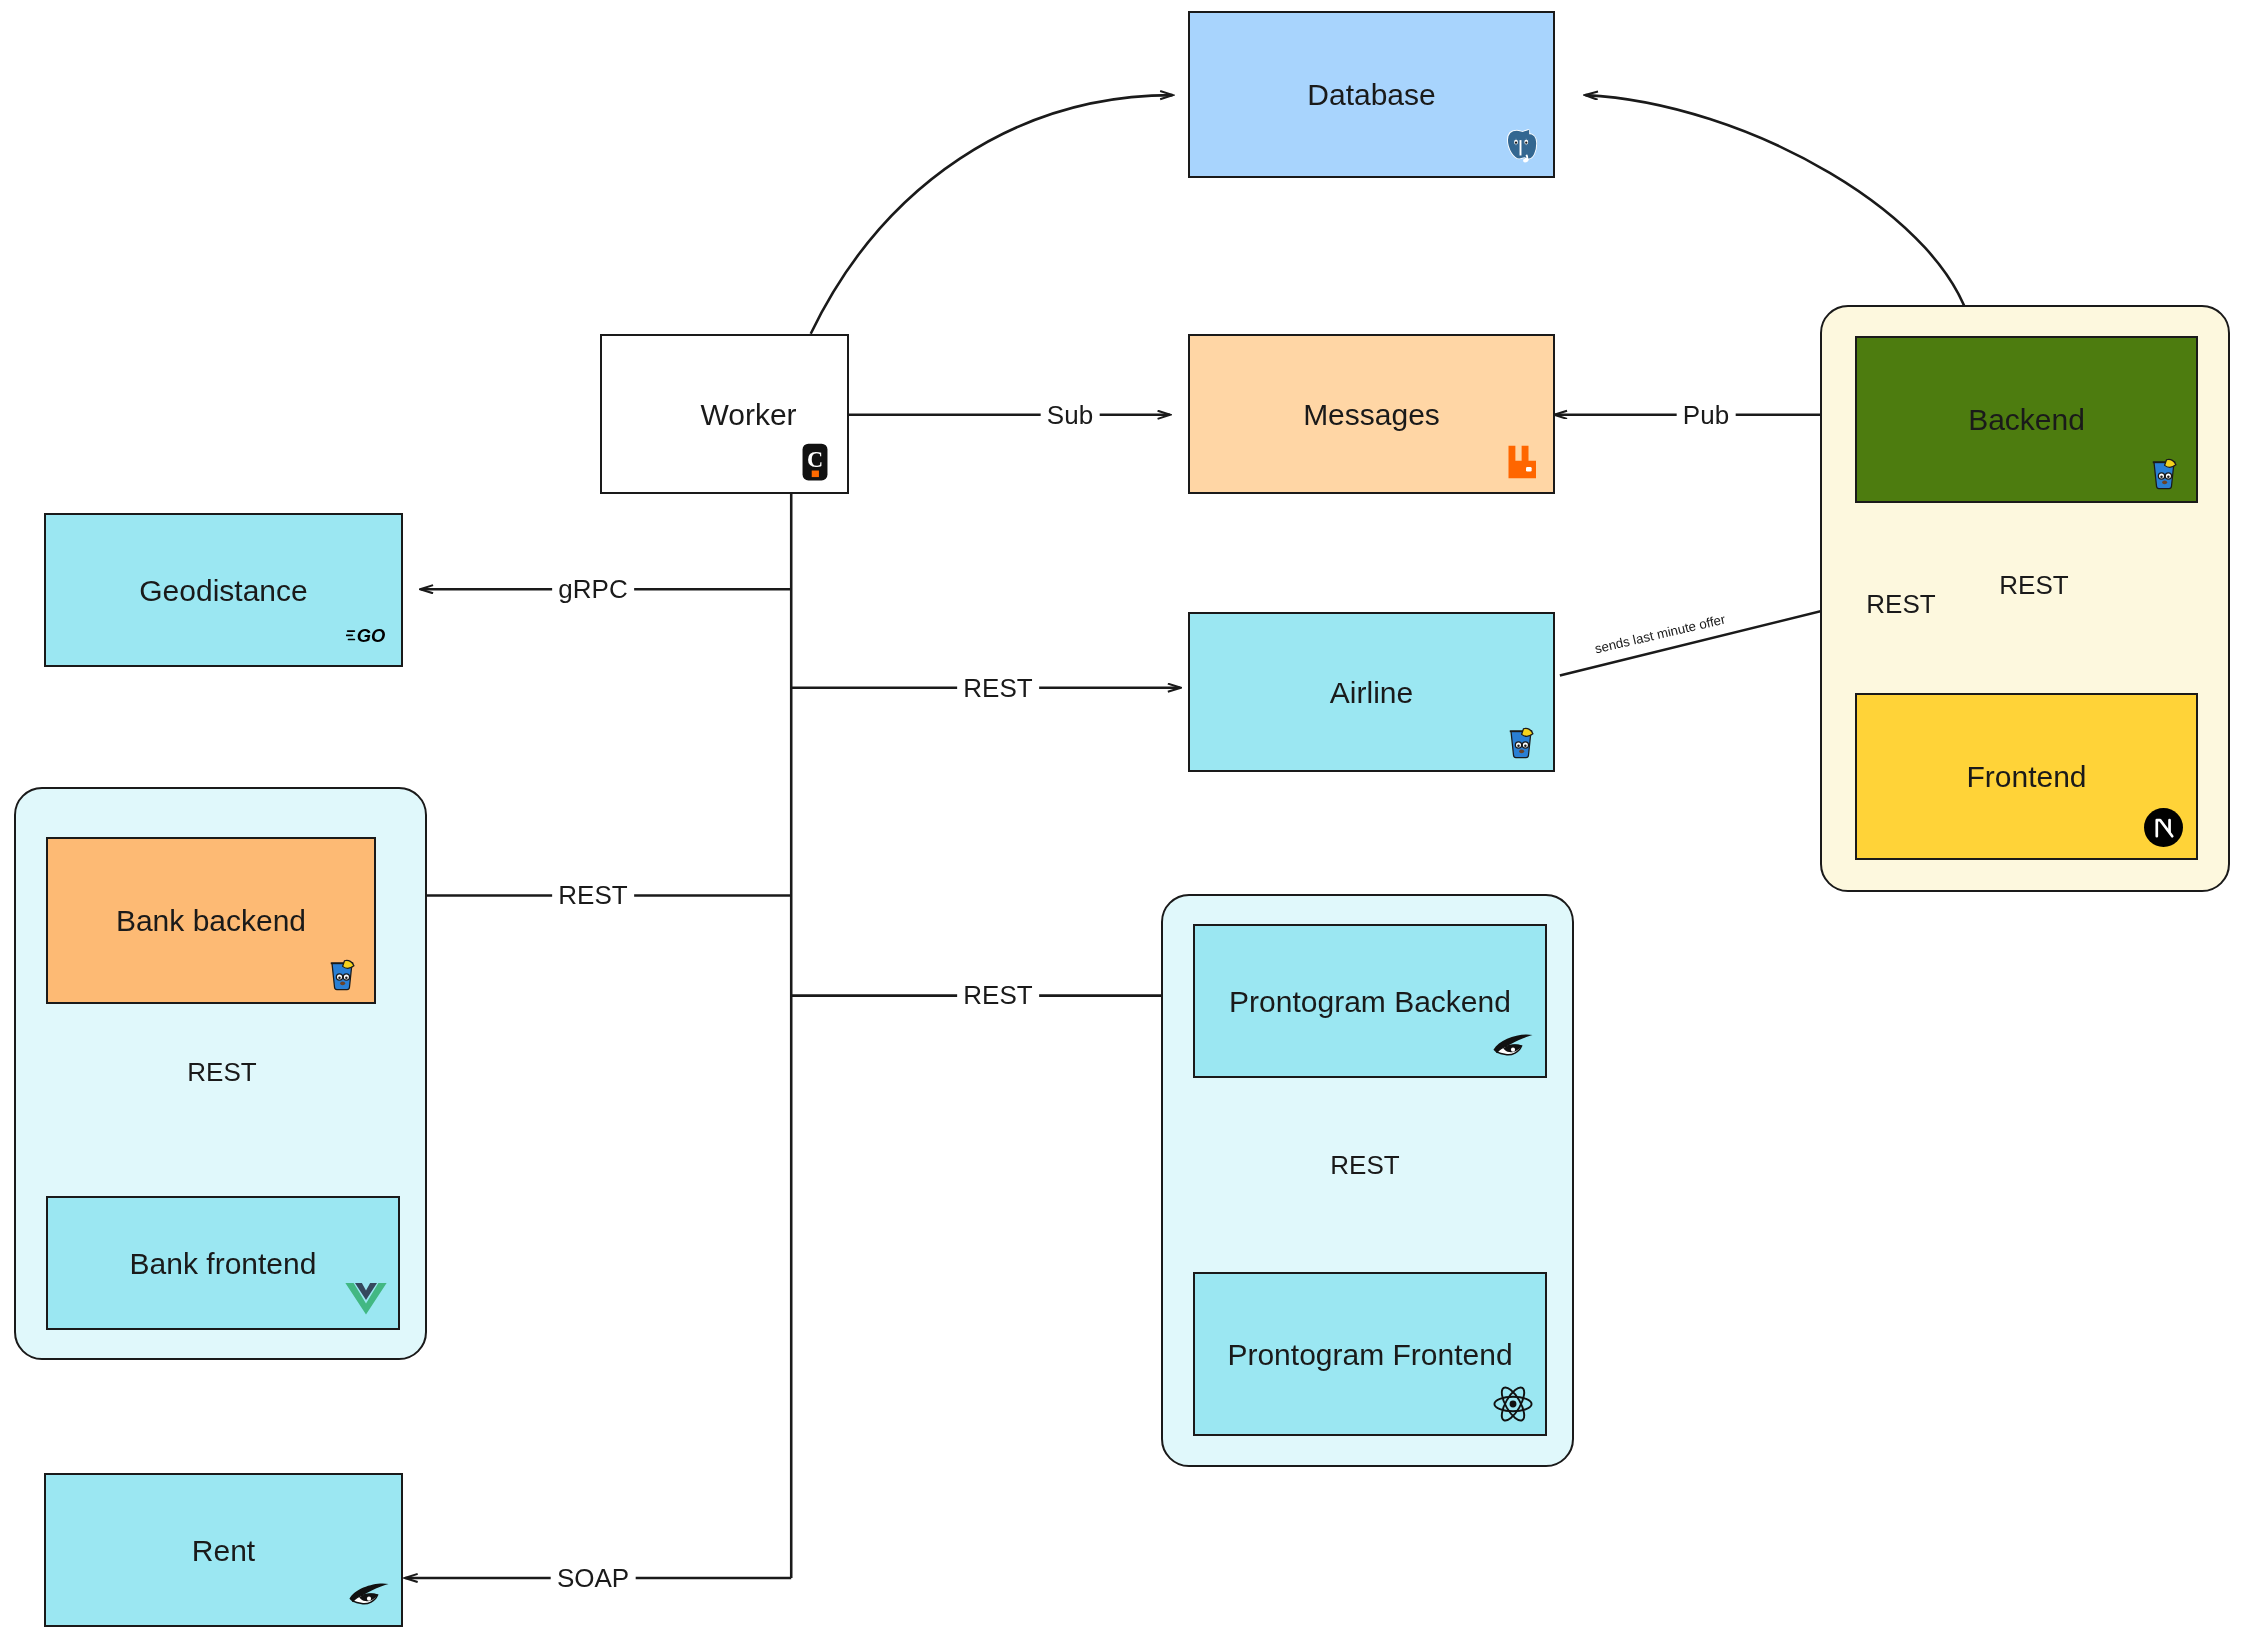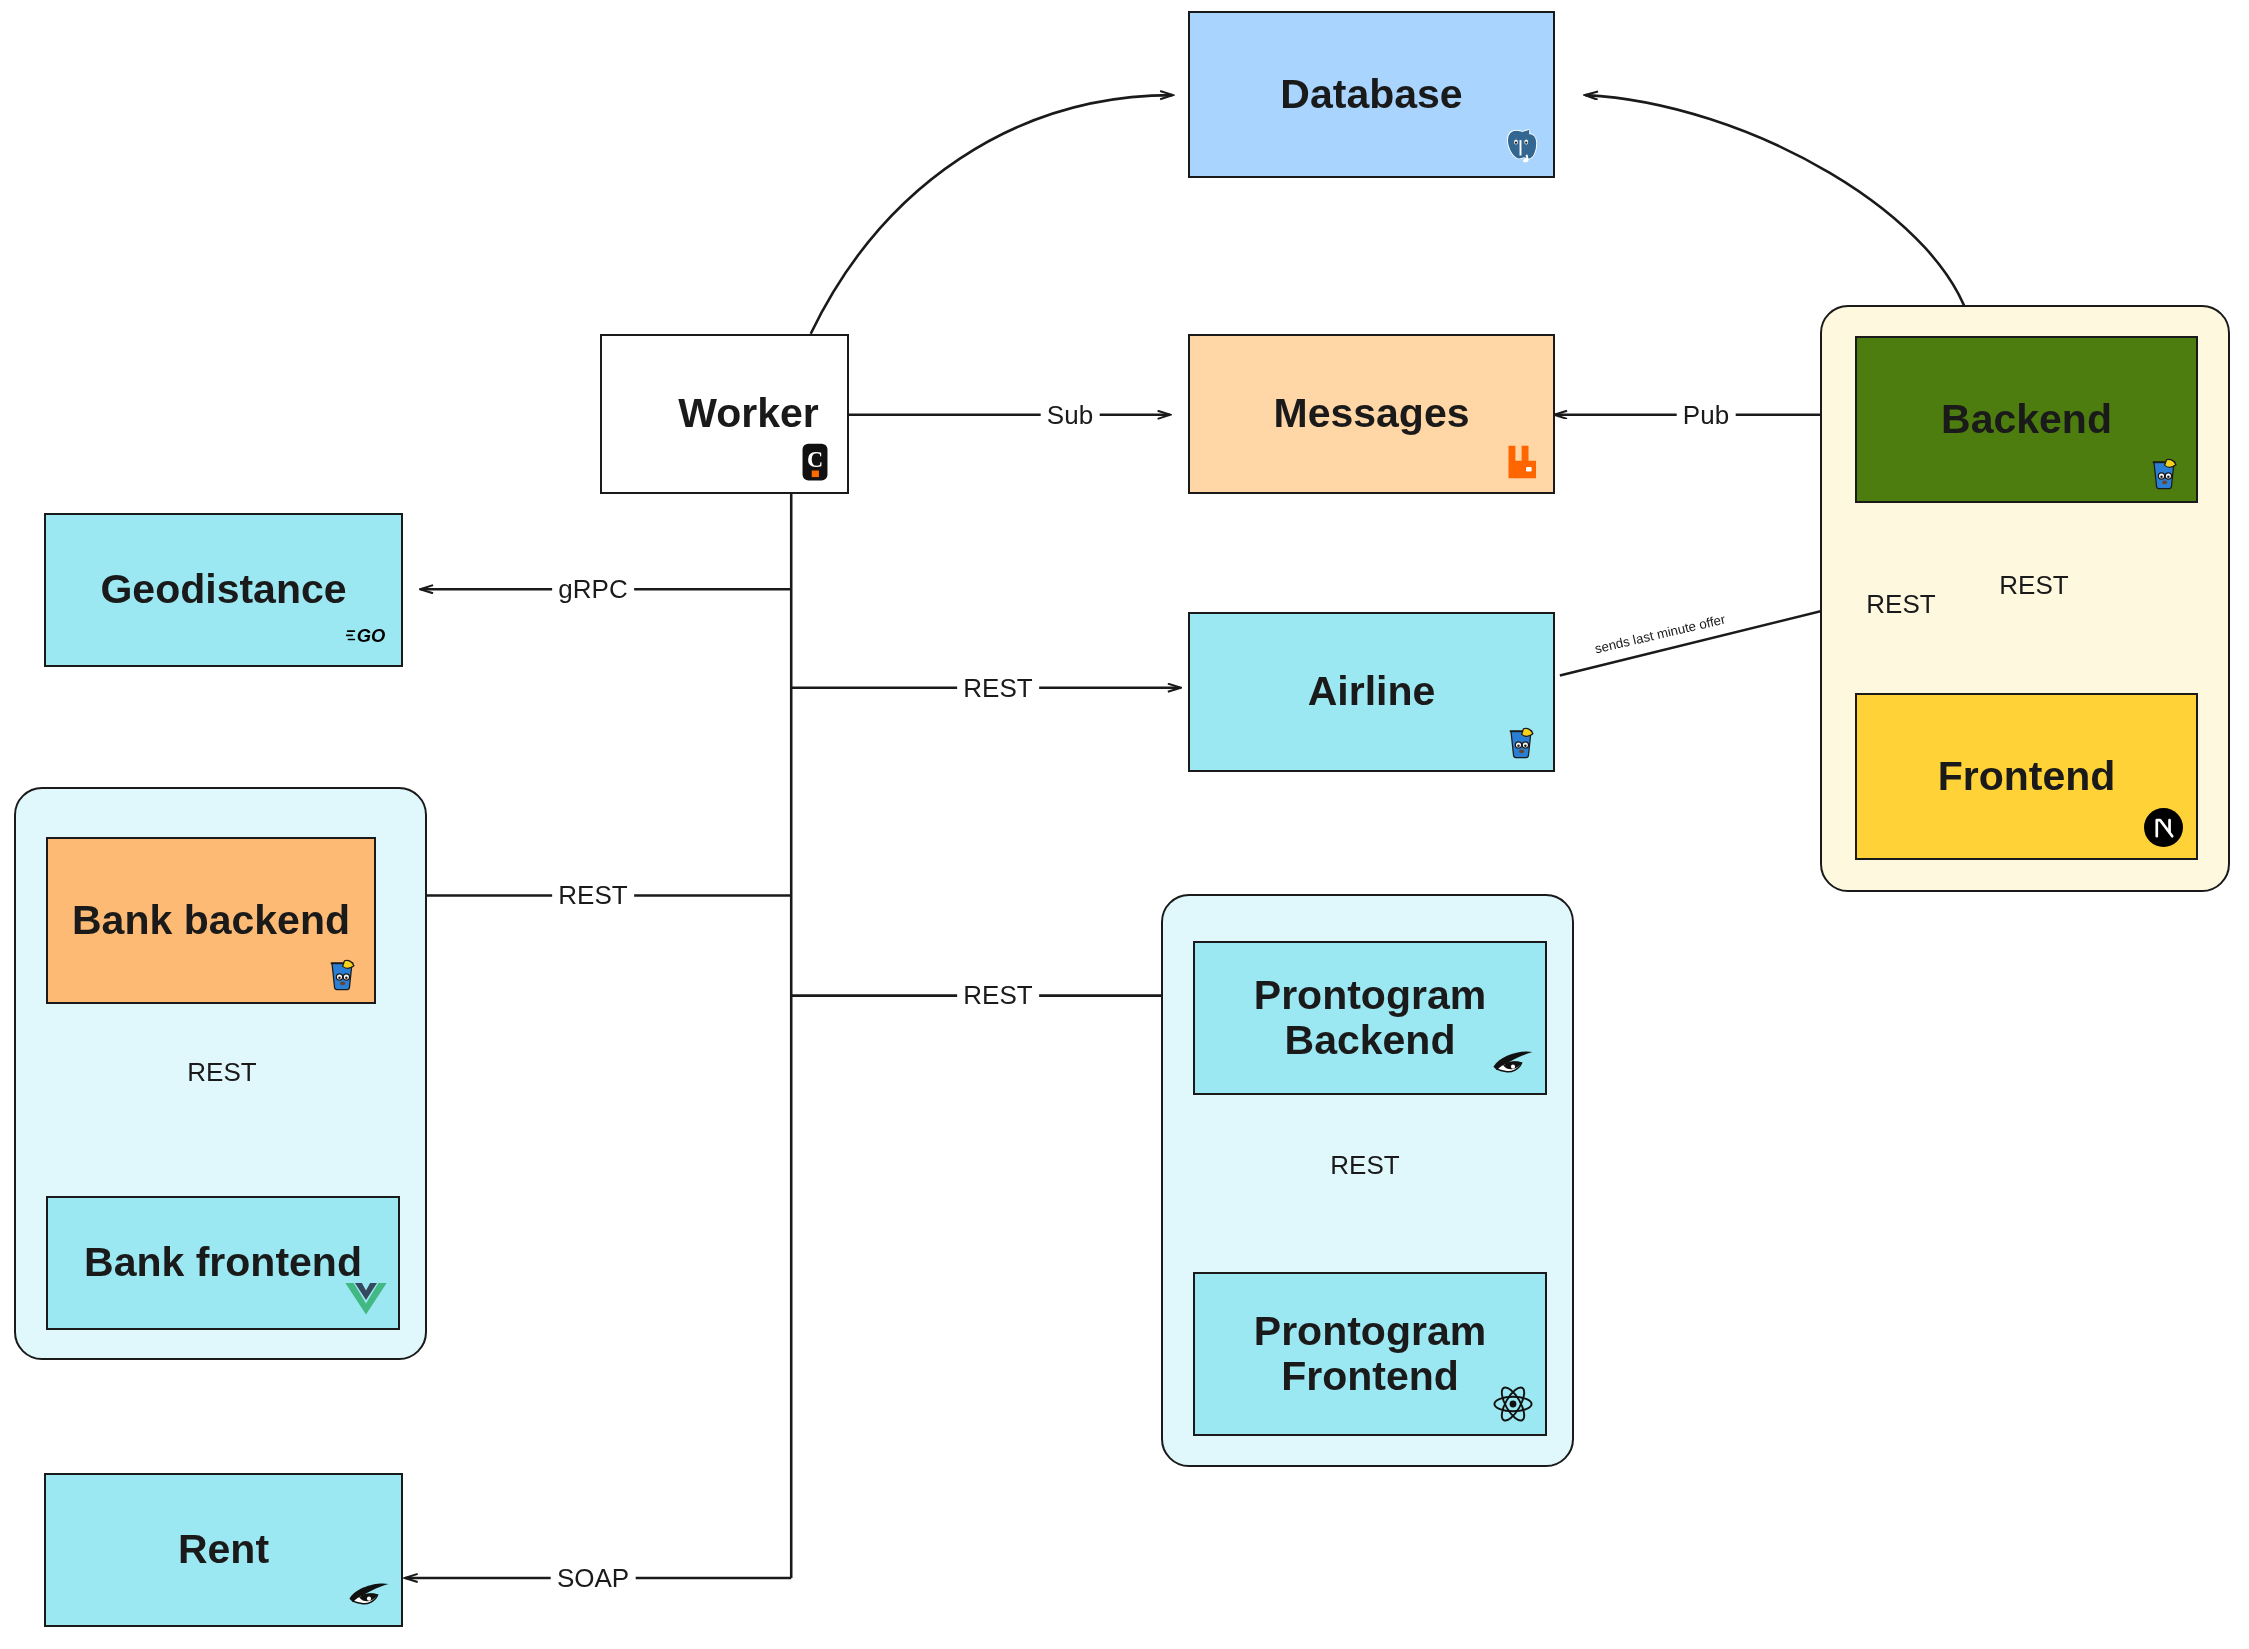--- a/index.html
+++ b/index.html
@@ -1,20 +1,20 @@
 <!DOCTYPE html>
 <html style="font-size:8.2px"><head>
 <meta charset="utf-8">
 <style>
   html,body{margin:0;padding:0;background:#ffffff;}
   body{font-family:"Liberation Sans", sans-serif;}
   #canvas{position:relative;width:2250px;height:1650px;background:#ffffff;overflow:hidden;}
 
   .node{position:absolute;box-sizing:border-box;border:2.6px solid #1a1a1a;display:flex;align-items:center;justify-content:center;}
-  .node .label{font-size:41px;color:#1a1a1a;line-height:1.1;text-align:center;pointer-events:none;font-weight:bold;}
+  .node .label{font-size:30px;color:#1a1a1a;line-height:1.1;text-align:center;pointer-events:none;}
   .group{position:absolute;box-sizing:border-box;border:2.6px solid #1a1a1a;border-radius:28px;}
 
   .badge{position:absolute;right:9.2px;bottom:7.2px;width:46px;height:46px;display:flex;align-items:center;justify-content:center;}
 
   .edge-label{position:absolute;font-size:26px;color:#1a1a1a;background:#ffffff;padding:0 6.2px;white-space:nowrap;transform:translate(-50%,-50%);}
   .edge-label.small{font-size:13.3px;background:transparent;padding:0;}
 
   svg.wires{position:absolute;left:0;top:0;width:2250px;height:1650px;pointer-events:none;}
 </style>
 </head>
@@ -189,21 +189,21 @@
   <div class="node" style="left:46px;top:1196px;width:354px;height:134px;background:#9BE7F2;">
     <span class="label">Bank frontend</span>
     <span class="badge">
       <svg viewBox="0 0 64 52" width="44" height="36" aria-hidden="true">
         <path d="M2 4h12l18 30L50 4h12L32 50z" fill="#42B883"></path>
         <path d="M16 4h10l6 11 6-11h10L32 29z" fill="#35495E"></path>
       </svg>
     </span>
   </div>
 
-  <div class="node" style="left:1193px;top:924px;width:354px;height:154px;background:#9BE7F2;margin-top:17px;">
+  <div class="node" style="left:1193px;top:924px;width:354px;height:154px;background:#9BE7F2;">
     <span class="label">Prontogram Backend</span>
     <span class="badge">
       <svg viewBox="0 0 72 48" width="44" height="30" aria-hidden="true">
         <path d="M4 30C14 12 48 2 68 6 54 10 28 20 10 36z" fill="#111111"></path>
         <path d="M10 34c8-10 26-14 40-10-4 10-16 16-26 14-6-1-10-2-14-4z" fill="#ffffff" stroke="#111111" stroke-width="2.4"></path>
         <path d="M20 28c8-6 20-8 30-5-3 7-12 12-20 11-4 0-7-3-10-6z" fill="#111111"></path>
         <circle cx="36" cy="30" r="3.4" fill="#ffffff"></circle>
       </svg>
     </span>
   </div>

